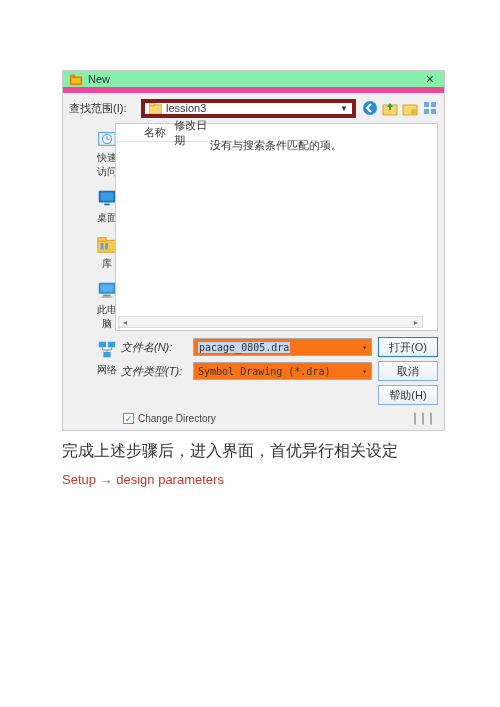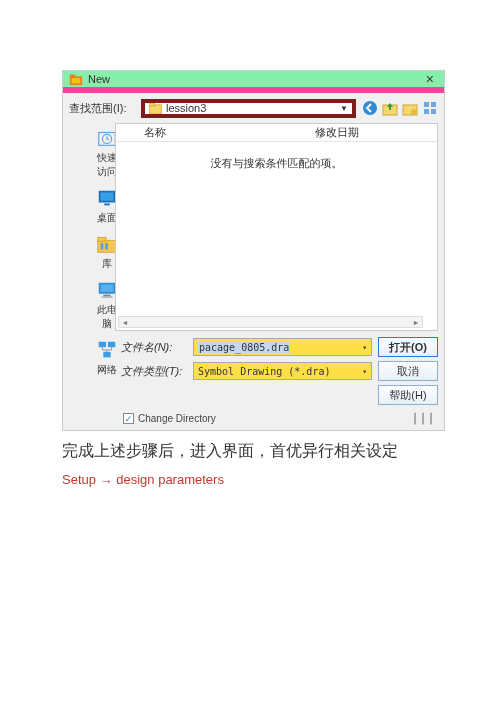--- a/index.html
+++ b/index.html
@@ -16,33 +16,33 @@
     .folder-icon { width: 13px; height: 11px; margin-right: 4px; }
     .path-text { flex: 1; font-size: 11px; color: #333; }
     .drop-arrow { font-size: 8px; color: #333; }
     .toolbar-icons { display: flex; gap: 4px; align-items: center; }
     .tool-icon { width: 16px; height: 16px; }
     .main { display: flex; height: 212px; }
     .sidebar { width: 52px; background: #f0f0f0; display: flex; flex-direction: column; align-items: center; padding-top: 4px; }
     .side-item { display: flex; flex-direction: column; align-items: center; margin-bottom: 8px; cursor: pointer; margin-left: 36px; }
     .side-icon { width: 24px; height: 22px; margin-bottom: 2px; }
     .side-label { font-size: 10px; color: #333; text-align: center; }
-    .listpane { flex: 1; background: #fff; border: 1px solid #ccc; margin: 0 6px 4px 0; display: flex; flex-direction: column; position: relative; }
+    .listpane { flex: 1; background: #fff; border: 1px solid #ccc; margin: 0 6px 4px 0; display: flex; flex-direction: row; position: relative; }
     .listhead { display: flex; height: 18px; border-bottom: 1px solid #e5e5e5; font-size: 11px; color: #333; }
     .col-name { width: 62%; padding-left: 8px; display: flex; align-items: center; gap: 20px; }
     .col-date { flex: 1; display: flex; align-items: center; }
     .empty-msg { text-align: center; font-size: 11px; color: #333; margin-top: 14px; }
     .scrolltrack { position: absolute; left: 2px; bottom: 2px; right: 14px; height: 12px; background: #f3f3f3; border: 1px solid #ddd; display: flex; align-items: center; justify-content: space-between; }
     .scroll-btn { width: 12px; height: 10px; display: flex; align-items: center; justify-content: center; font-size: 7px; color: #777; }
     .bottomrow { display: flex; align-items: center; padding: 2px 6px; gap: 6px; }
     .bottom-label { font-size: 11px; color: #333; width: 66px; text-align: left; margin-left: 52px; font-style: italic; }
-    .bottom-input { flex: 1; height: 18px; border: 1px solid #aaa; background: #fde047; padding: 0 4px; font-size: 10px; font-family: monospace; color: #333; display: flex; align-items: center; justify-content: space-between; }
+    .bottom-input { flex: 1; height: 18px; border: 1px solid #aaa; background: #f97316; padding: 0 4px; font-size: 10px; font-family: monospace; color: #333; display: flex; align-items: center; justify-content: space-between; }
     .bottom-input.selected span:first-child { background: #c6d8f0; padding: 0 1px; }
     .btn { width: 60px; height: 20px; border: 1px solid #8aaee0; background: linear-gradient(#fdfeff,#e6eff9); font-size: 11px; color: #333; display: flex; align-items: center; justify-content: center; cursor: pointer; }
-    .btn.primary { border-color: #2a7ad4; font-weight: bold; }
+    .btn.primary { border-color: #2a7ad4; }
     .footer { display: flex; align-items: center; justify-content: space-between; padding: 6px 8px 6px 60px; background: #f0f0f0; }
     .checkbox { display: flex; align-items: center; gap: 4px; font-size: 10px; color: #444; }
     .checkbox-box { width: 11px; height: 11px; border: 1px solid #888; background: #fff; display: flex; align-items: center; justify-content: center; font-size: 9px; color: #2a7ad4; }
     .hint1 { font-size: 16px; color: #333; margin-top: 10px; }
     .hint2 { font-size: 13px; color: #c0392b; margin-top: 10px; }
     .hint2 .arrow { font-family: Arial; }
     .slider-tiny { font-size: 10px; color: #999; letter-spacing: 2px; }
   </style>
 </head>
 <body>

